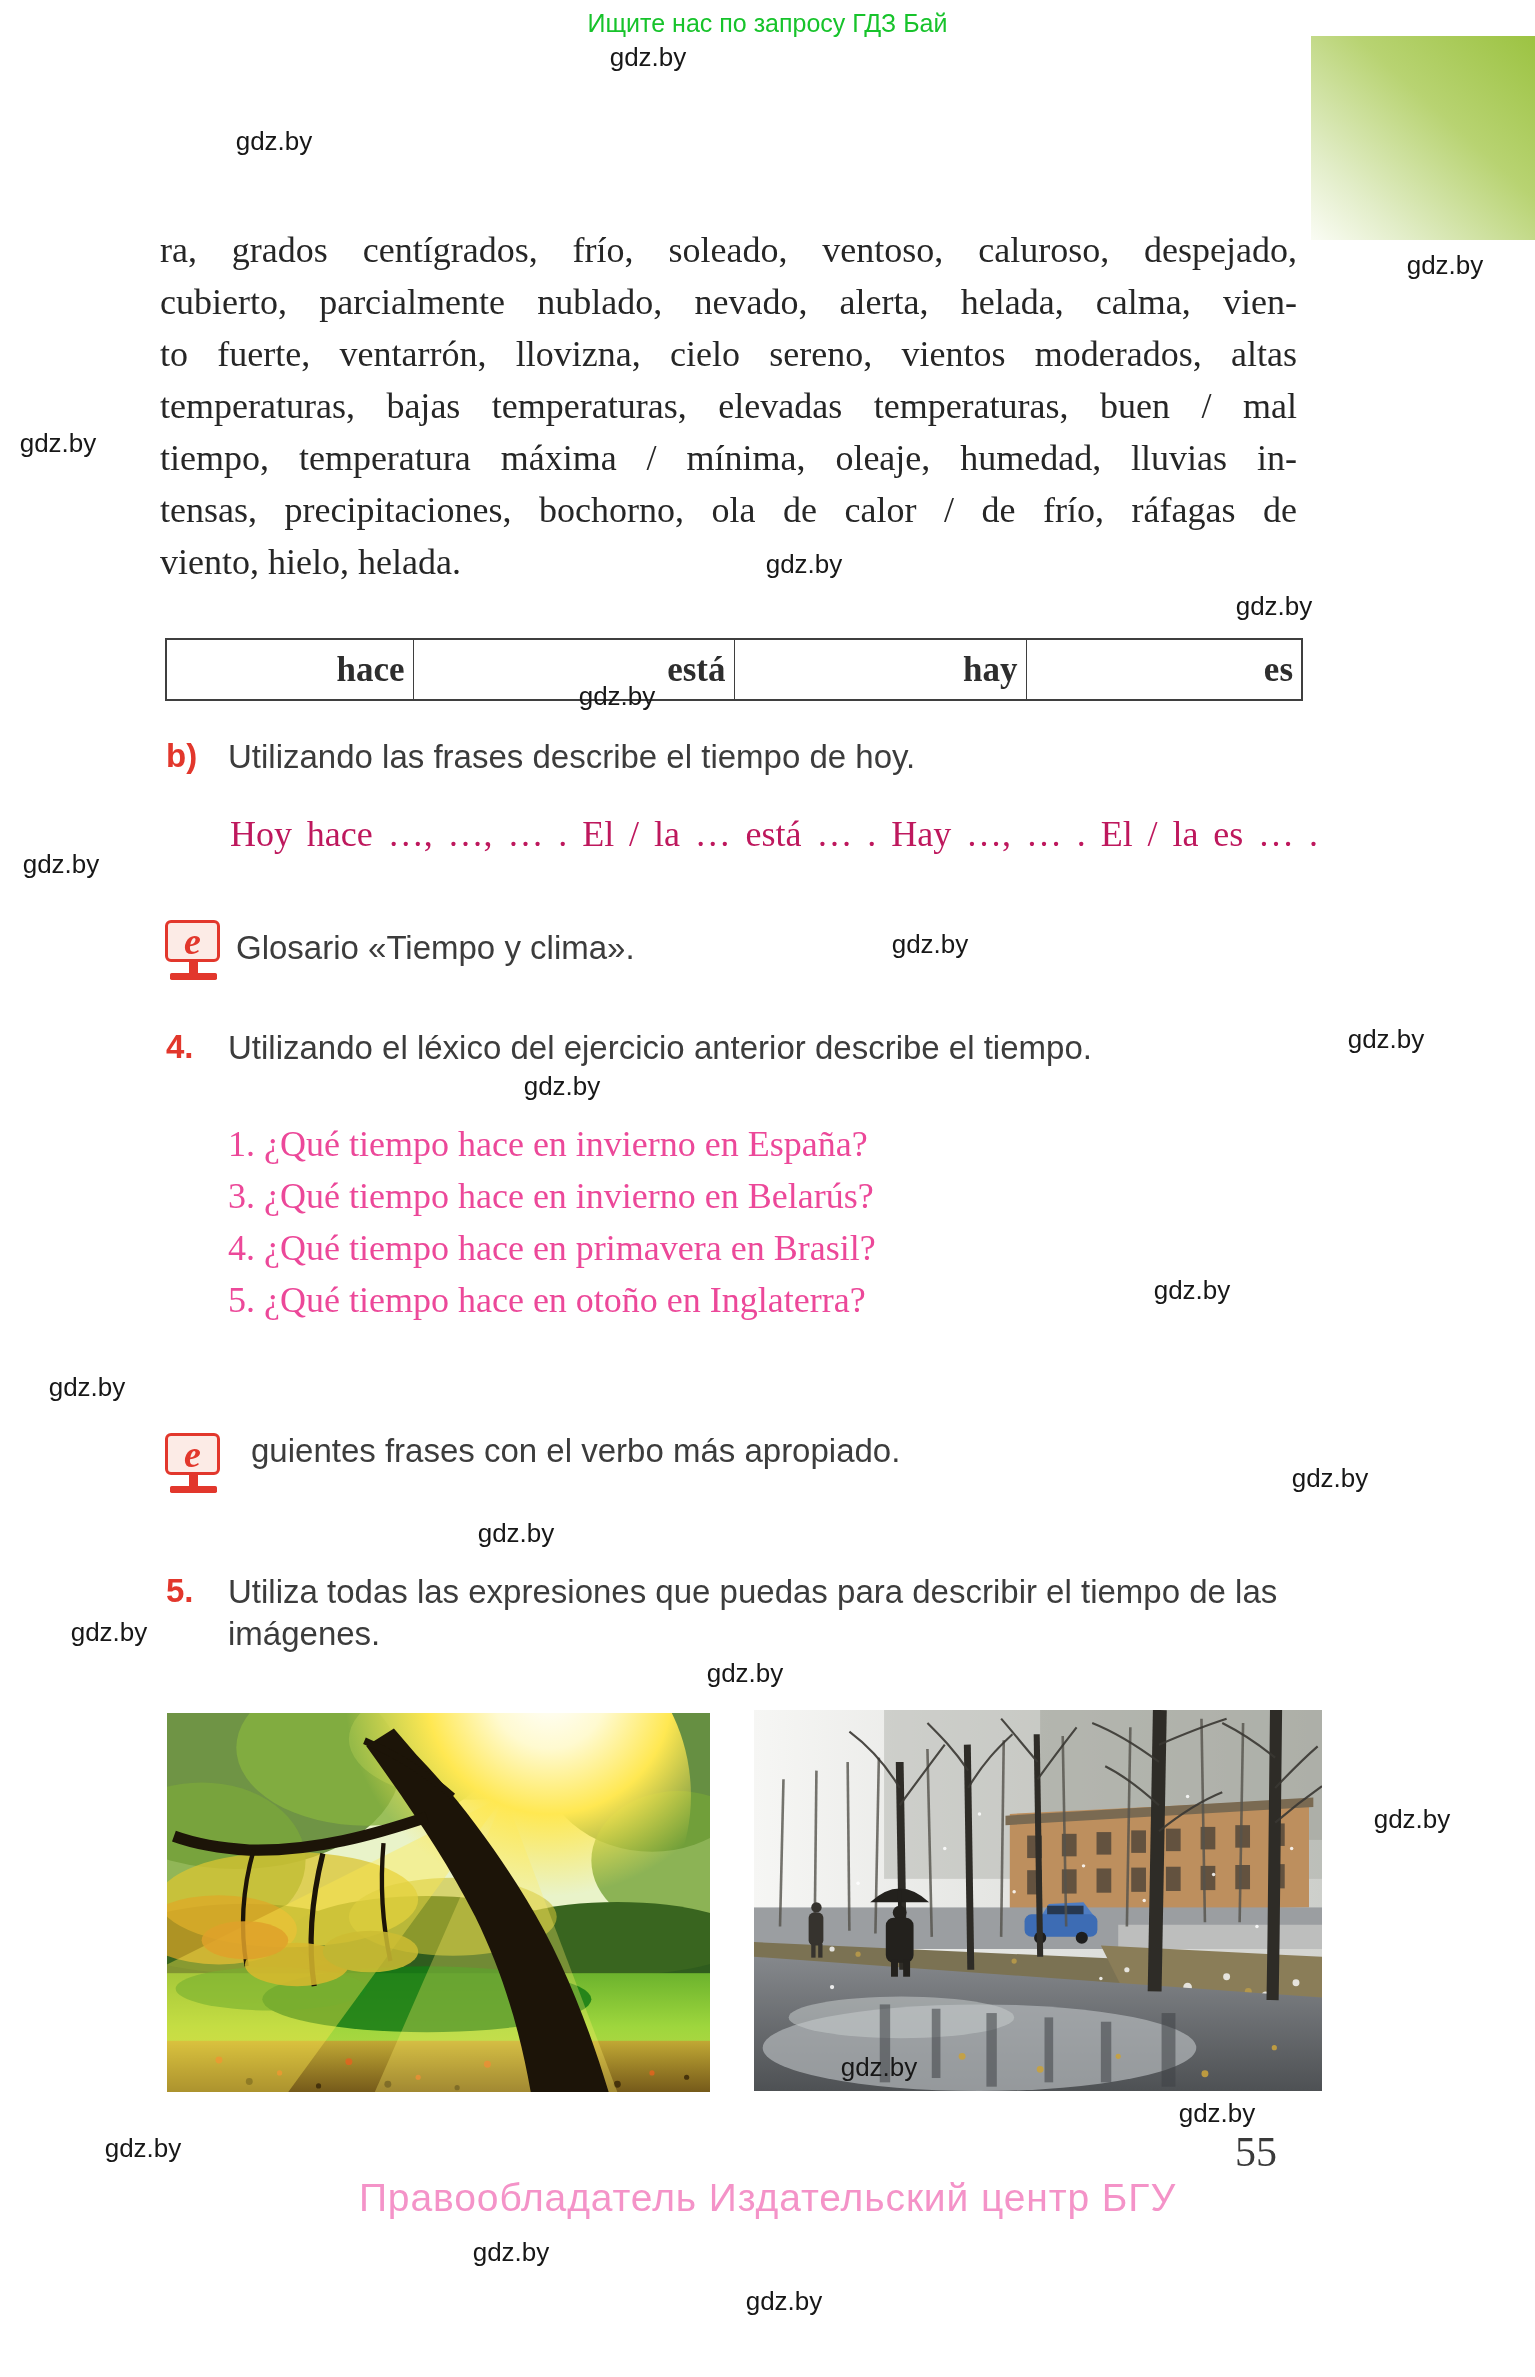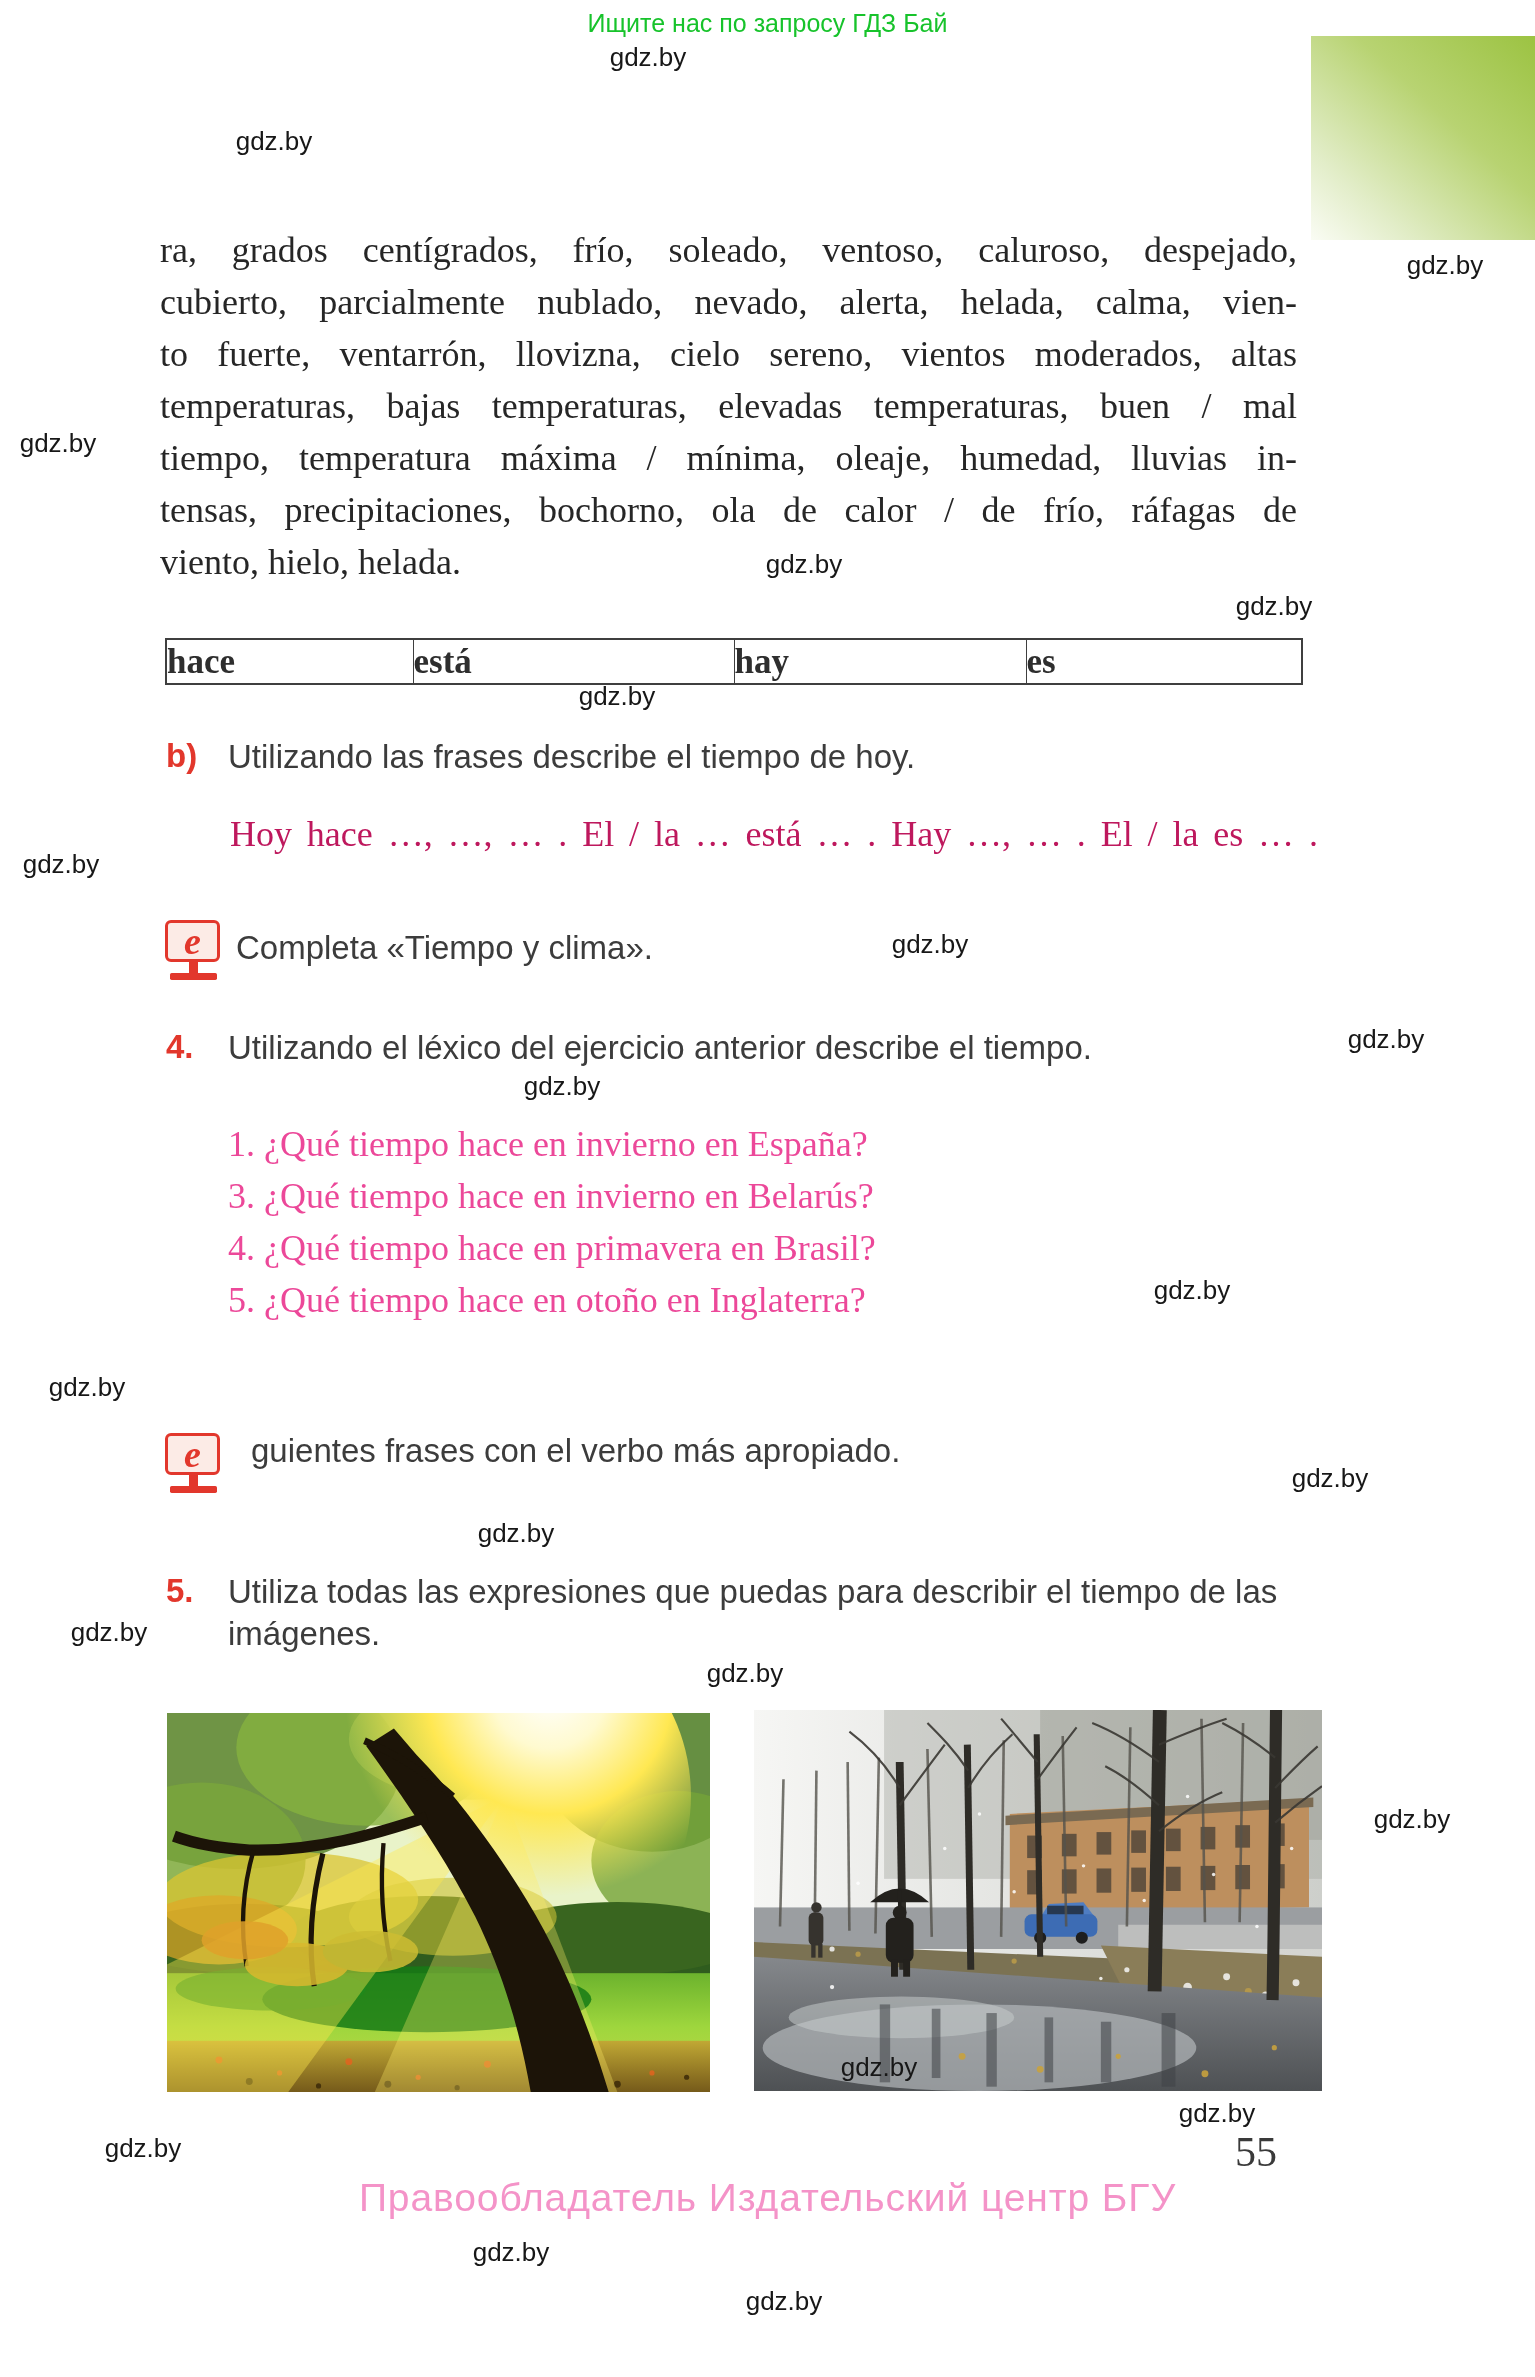--- a/index.html
+++ b/index.html
@@ -27,22 +27,22 @@
     position:absolute;left:160px;top:224px;width:1137px;
     font-family:"Liberation Serif",serif;font-size:36px;line-height:52px;color:#262626;
   }
   .vocab .jl{text-align:justify;text-align-last:justify;}
   
   .vtable{
     position:absolute;left:165px;top:638px;width:1137px;border-collapse:collapse;
     font-family:"Liberation Serif",serif;border:2.6px solid #3f3f3f;table-layout:fixed;
   }
   .vtable td{
-    border:1.7px solid #3f3f3f;text-align:left;vertical-align:middle;
-    font-weight:bold;font-size:35px;color:#2e2e2e;height:43px;padding:0;
+    border:1.7px solid #3f3f3f;text-align:right;vertical-align:middle;
+    font-weight:bold;font-size:35px;color:#2e2e2e;height:43px;padding:8px;
   }
   
   .ex{position:absolute;display:flex;align-items:flex-start;}
   .exlabel{
     color:#e2372c;font-weight:bold;font-size:33px;flex:0 0 62px;line-height:40px;
   }
   .extext{font-size:33px;color:#3c3c3c;line-height:42px;}
   
   .model{
     position:absolute;left:230px;top:813px;width:1088px;
@@ -156,21 +156,21 @@
 
   <div class="model">Hoy hace …, …, … . El / la … está … . Hay …, … . El / la es … .</div>
 
   <div class="eicon" style="left:165px;top:920px;">
     <div class="screen">
       <span class="eglyph">e</span>
     </div>
     <div class="neck"></div>
     <div class="base"></div>
   </div>
-  <div class="note-text" style="left:236px;top:927px;">Completa «Tiempo y clima».</div>
+  <div class="note-text" style="left:236px;top:927px;">Glosario «Tiempo y clima».</div>
 
   <div class="ex" style="left:166px;top:1027px;width:1144px;">
     <span class="exlabel">4.</span>
     <span class="extext">Utilizando el léxico del ejercicio anterior describe el tiempo.</span>
   </div>
 
   <div class="qlist">
     <div>1. ¿Qué tiempo hace en invierno en España?</div>
     <div>3. ¿Qué tiempo hace en invierno en Belarús?</div>
     <div>4. ¿Qué tiempo hace en primavera en Brasil?</div>

